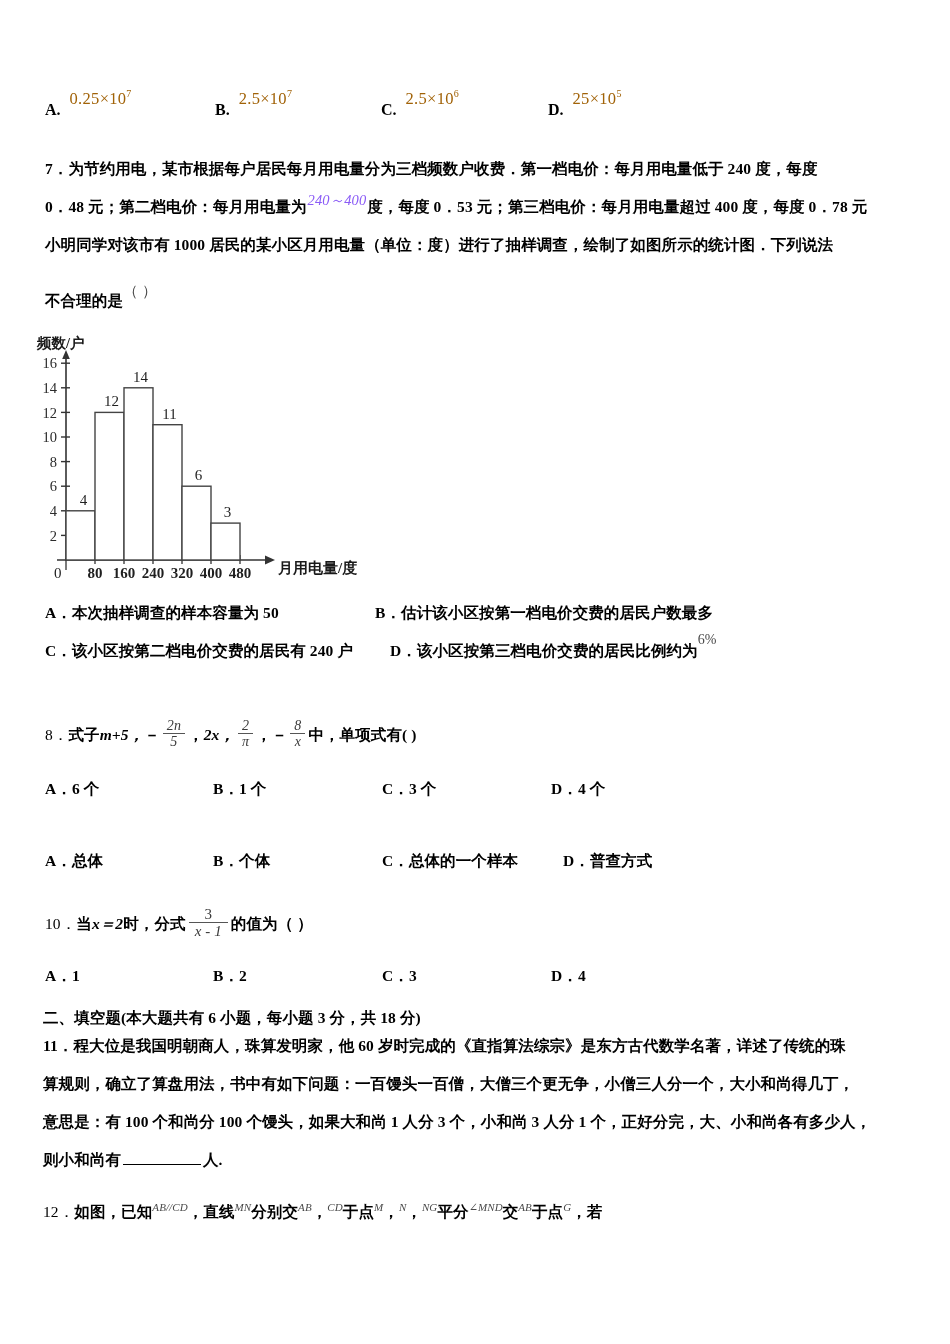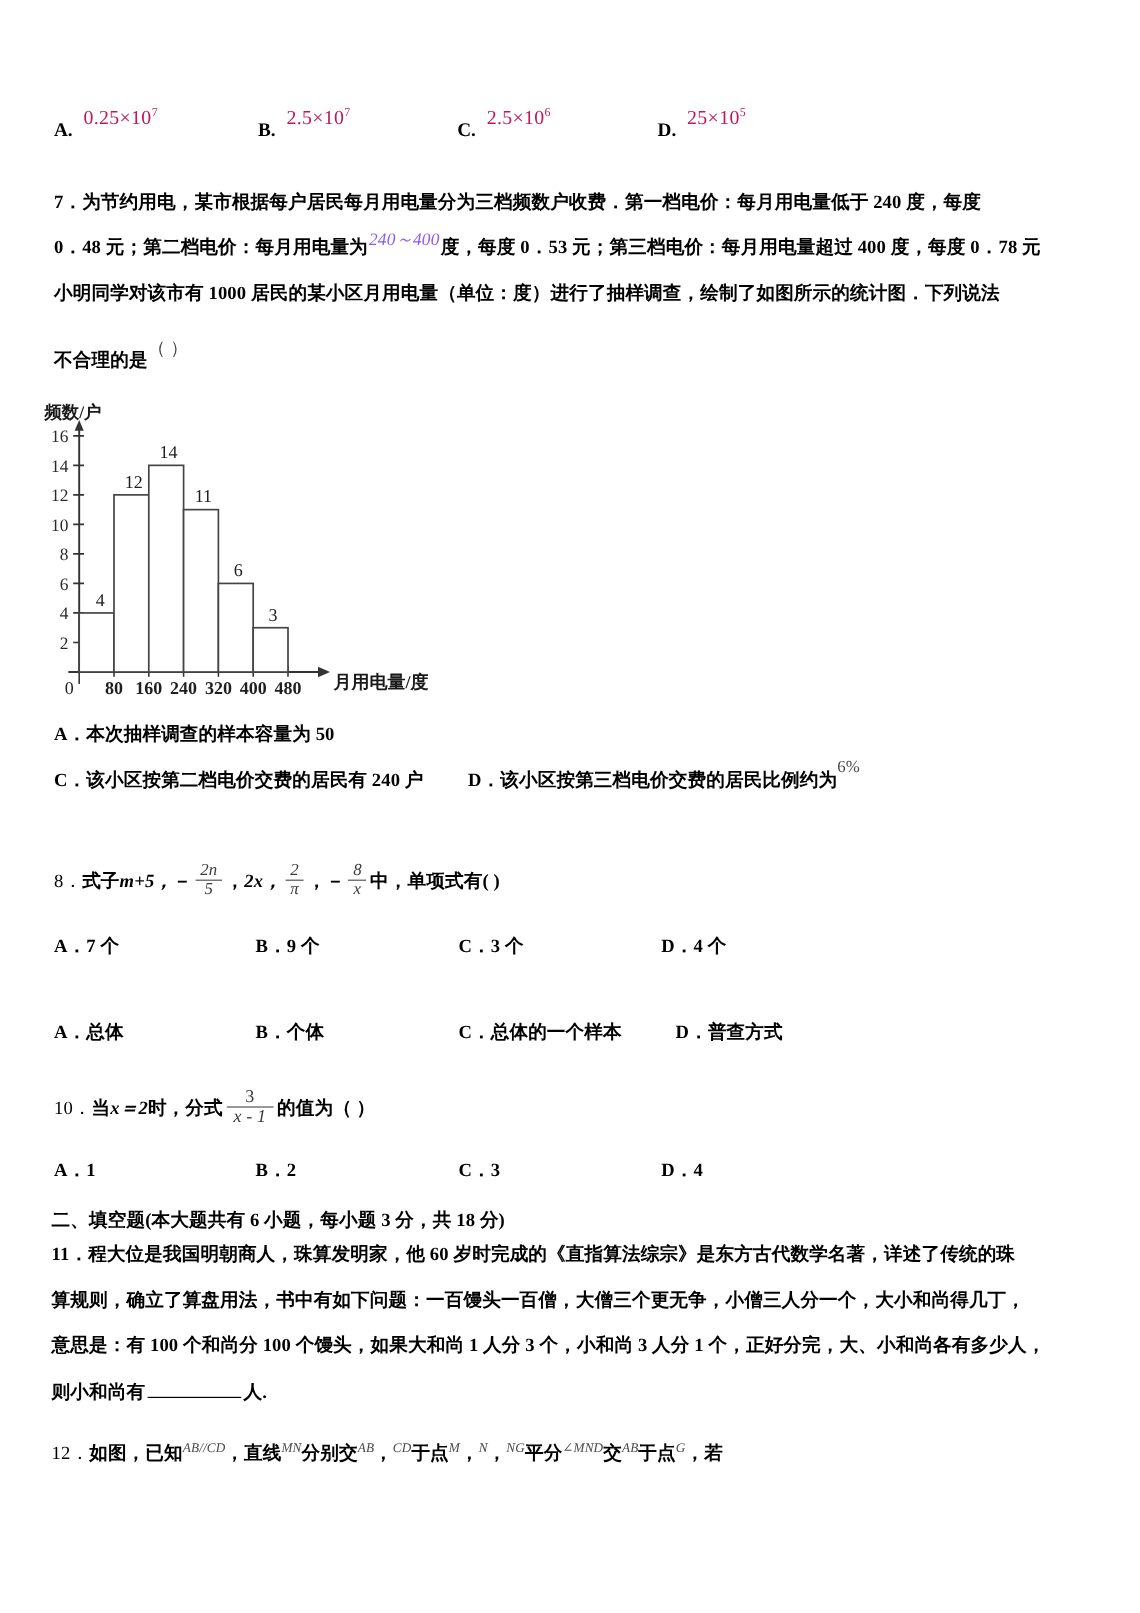--- a/index.html
+++ b/index.html
@@ -63,21 +63,21 @@
   }
   .sci-item .lab {
     font-weight: bold;
     font-size: 16px;
     margin-right: 9px;
     position: relative;
     top: 2px;
   }
   .sci-item .expr {
     font-size: 16.5px;
-    color: #be185d;
+    color: #a16207;
     font-family: "Liberation Serif","DejaVu Serif",serif;
     position: relative;
     top: -8px;
     letter-spacing: 0.3px;
   }
   .sci-item .expr sup {
     font-size: 10px;
     vertical-align: super;
   }
 
@@ -237,31 +237,32 @@
           <text x="134.5" y="84.69999999999999" text-anchor="middle" font-family="Liberation Serif, DejaVu Serif, serif" font-size="15" fill="#1f1f1f">11</text>
           <text x="163.5" y="146.2" text-anchor="middle" font-family="Liberation Serif, DejaVu Serif, serif" font-size="15" fill="#1f1f1f">6</text>
           <text x="192.5" y="183.1" text-anchor="middle" font-family="Liberation Serif, DejaVu Serif, serif" font-size="15" fill="#1f1f1f">3</text>
         </g>
 
       <text id="xlab" x="243" y="239" font-family="Liberation Serif, DejaVu Serif, serif" font-size="15" font-weight="bold" fill="#1a1a1a">月用电量/度</text>
     </svg>
   </div>
 
   <div class="line cn" style="left:45px; top:602px;">A．本次抽样调查的样本容量为 50</div>
+  <div class="line cn" style="left:375px; top:602px;">B．估计该小区按第一档电价交费的居民户数最多</div>
   <div class="line cn" style="left:45px; top:640px;">C．该小区按第二档电价交费的居民有 240 户</div>
   <div class="line cn" style="left:390px; top:640px;">
     <span>D．该小区按第三档电价交费的居民比例约为</span><span class="gray" style="font-size:14px; position:relative; top:-12px;">6%</span>
   </div>
 
   <div class="line cn" style="left:45px; top:718px; font-size:15.5px;">
     <span class="qnum">8．</span><span>式子</span><span style="font-style:italic;">m+5，</span><span>－</span><span class="frac"><span class="num">2n</span><span class="den">5</span></span><span>，</span><span style="font-style:italic;">2x，</span><span class="frac"><span class="num">2</span><span class="den">π</span></span><span>，</span><span>－</span><span class="frac"><span class="num">8</span><span class="den">x</span></span><span>中，单项式有(     )</span>
   </div>
 
-  <div class="line cn" style="left:45px; top:778px;"><span class="opt-letter">A．</span><span>7 个</span></div>
-  <div class="line cn" style="left:213px; top:778px;"><span class="opt-letter">B．</span><span>9 个</span></div>
+  <div class="line cn" style="left:45px; top:778px;"><span class="opt-letter">A．</span><span>6 个</span></div>
+  <div class="line cn" style="left:213px; top:778px;"><span class="opt-letter">B．</span><span>1 个</span></div>
   <div class="line cn" style="left:382px; top:778px;"><span class="opt-letter">C．</span><span>3 个</span></div>
   <div class="line cn" style="left:551px; top:778px;"><span class="opt-letter">D．</span><span>4 个</span></div>
 
 
   <div class="line cn" style="left:45px; top:850px;"><span class="opt-letter">A．</span><span>总体</span></div>
   <div class="line cn" style="left:213px; top:850px;"><span class="opt-letter">B．</span><span>个体</span></div>
   <div class="line cn" style="left:382px; top:850px;"><span class="opt-letter">C．</span><span>总体的一个样本</span></div>
   <div class="line cn" style="left:563px; top:850px;"><span class="opt-letter">D．</span><span>普查方式</span></div>
 
   <div class="line cn" style="left:45px; top:906px;">

